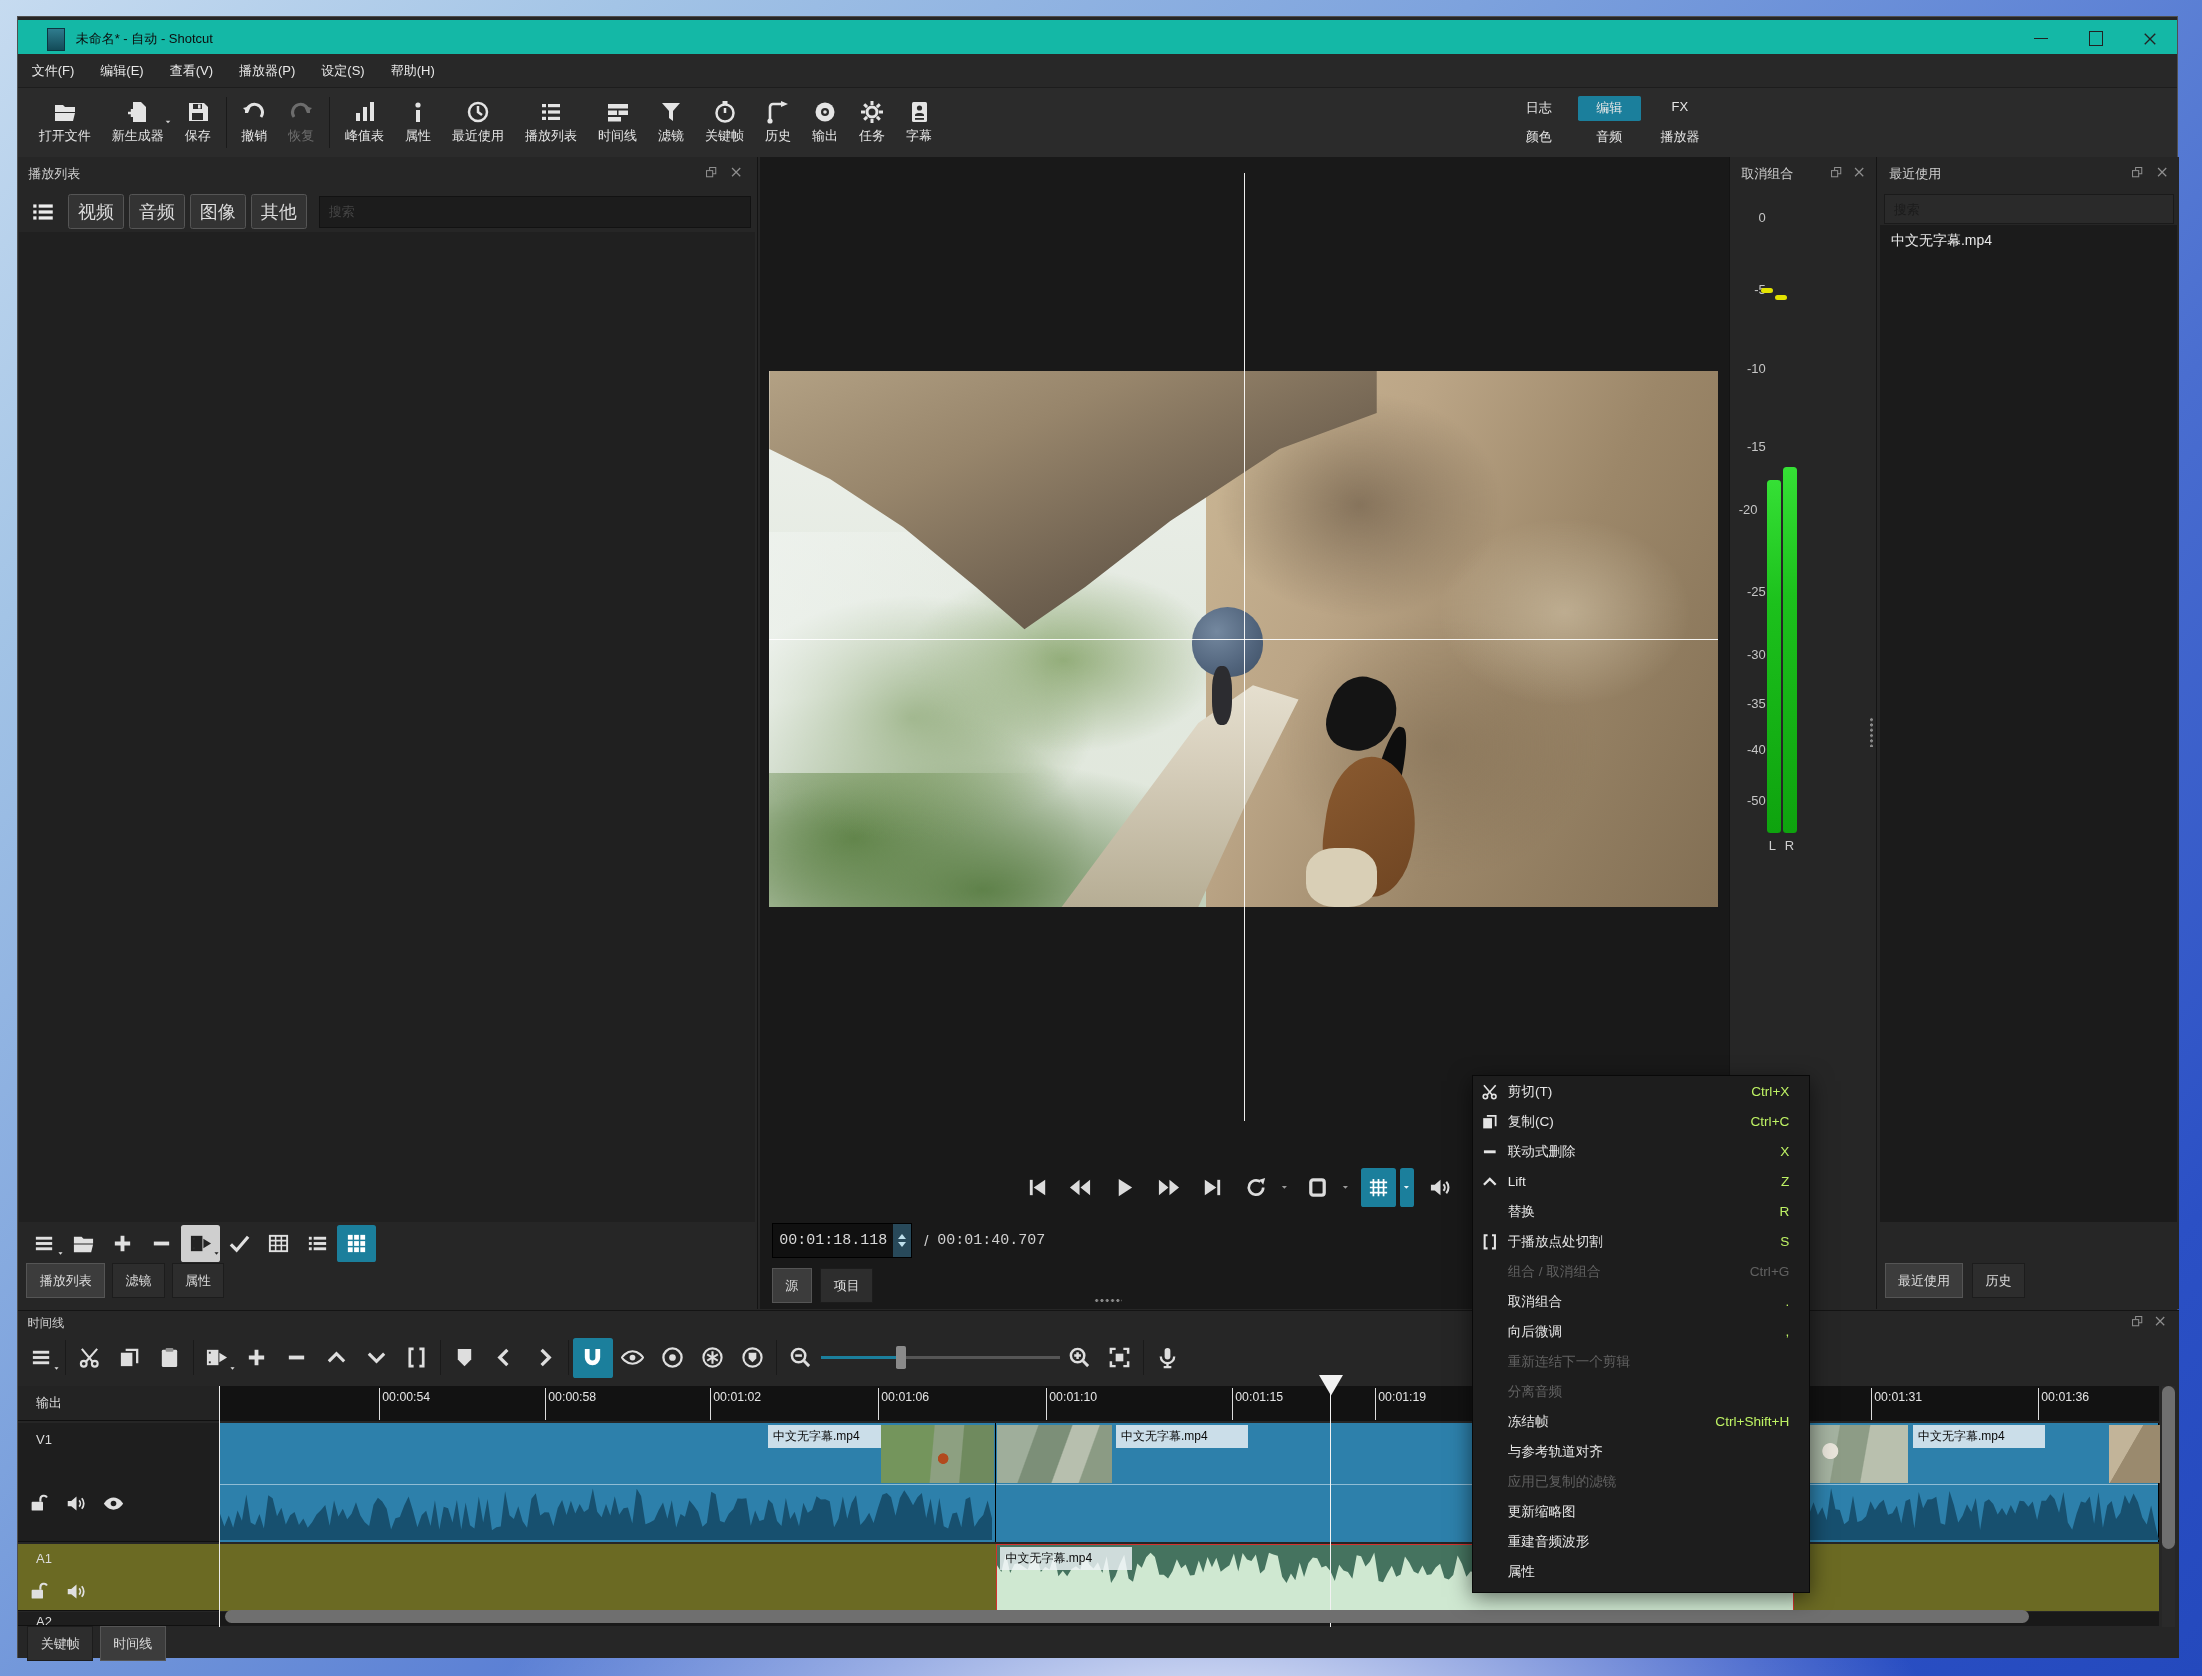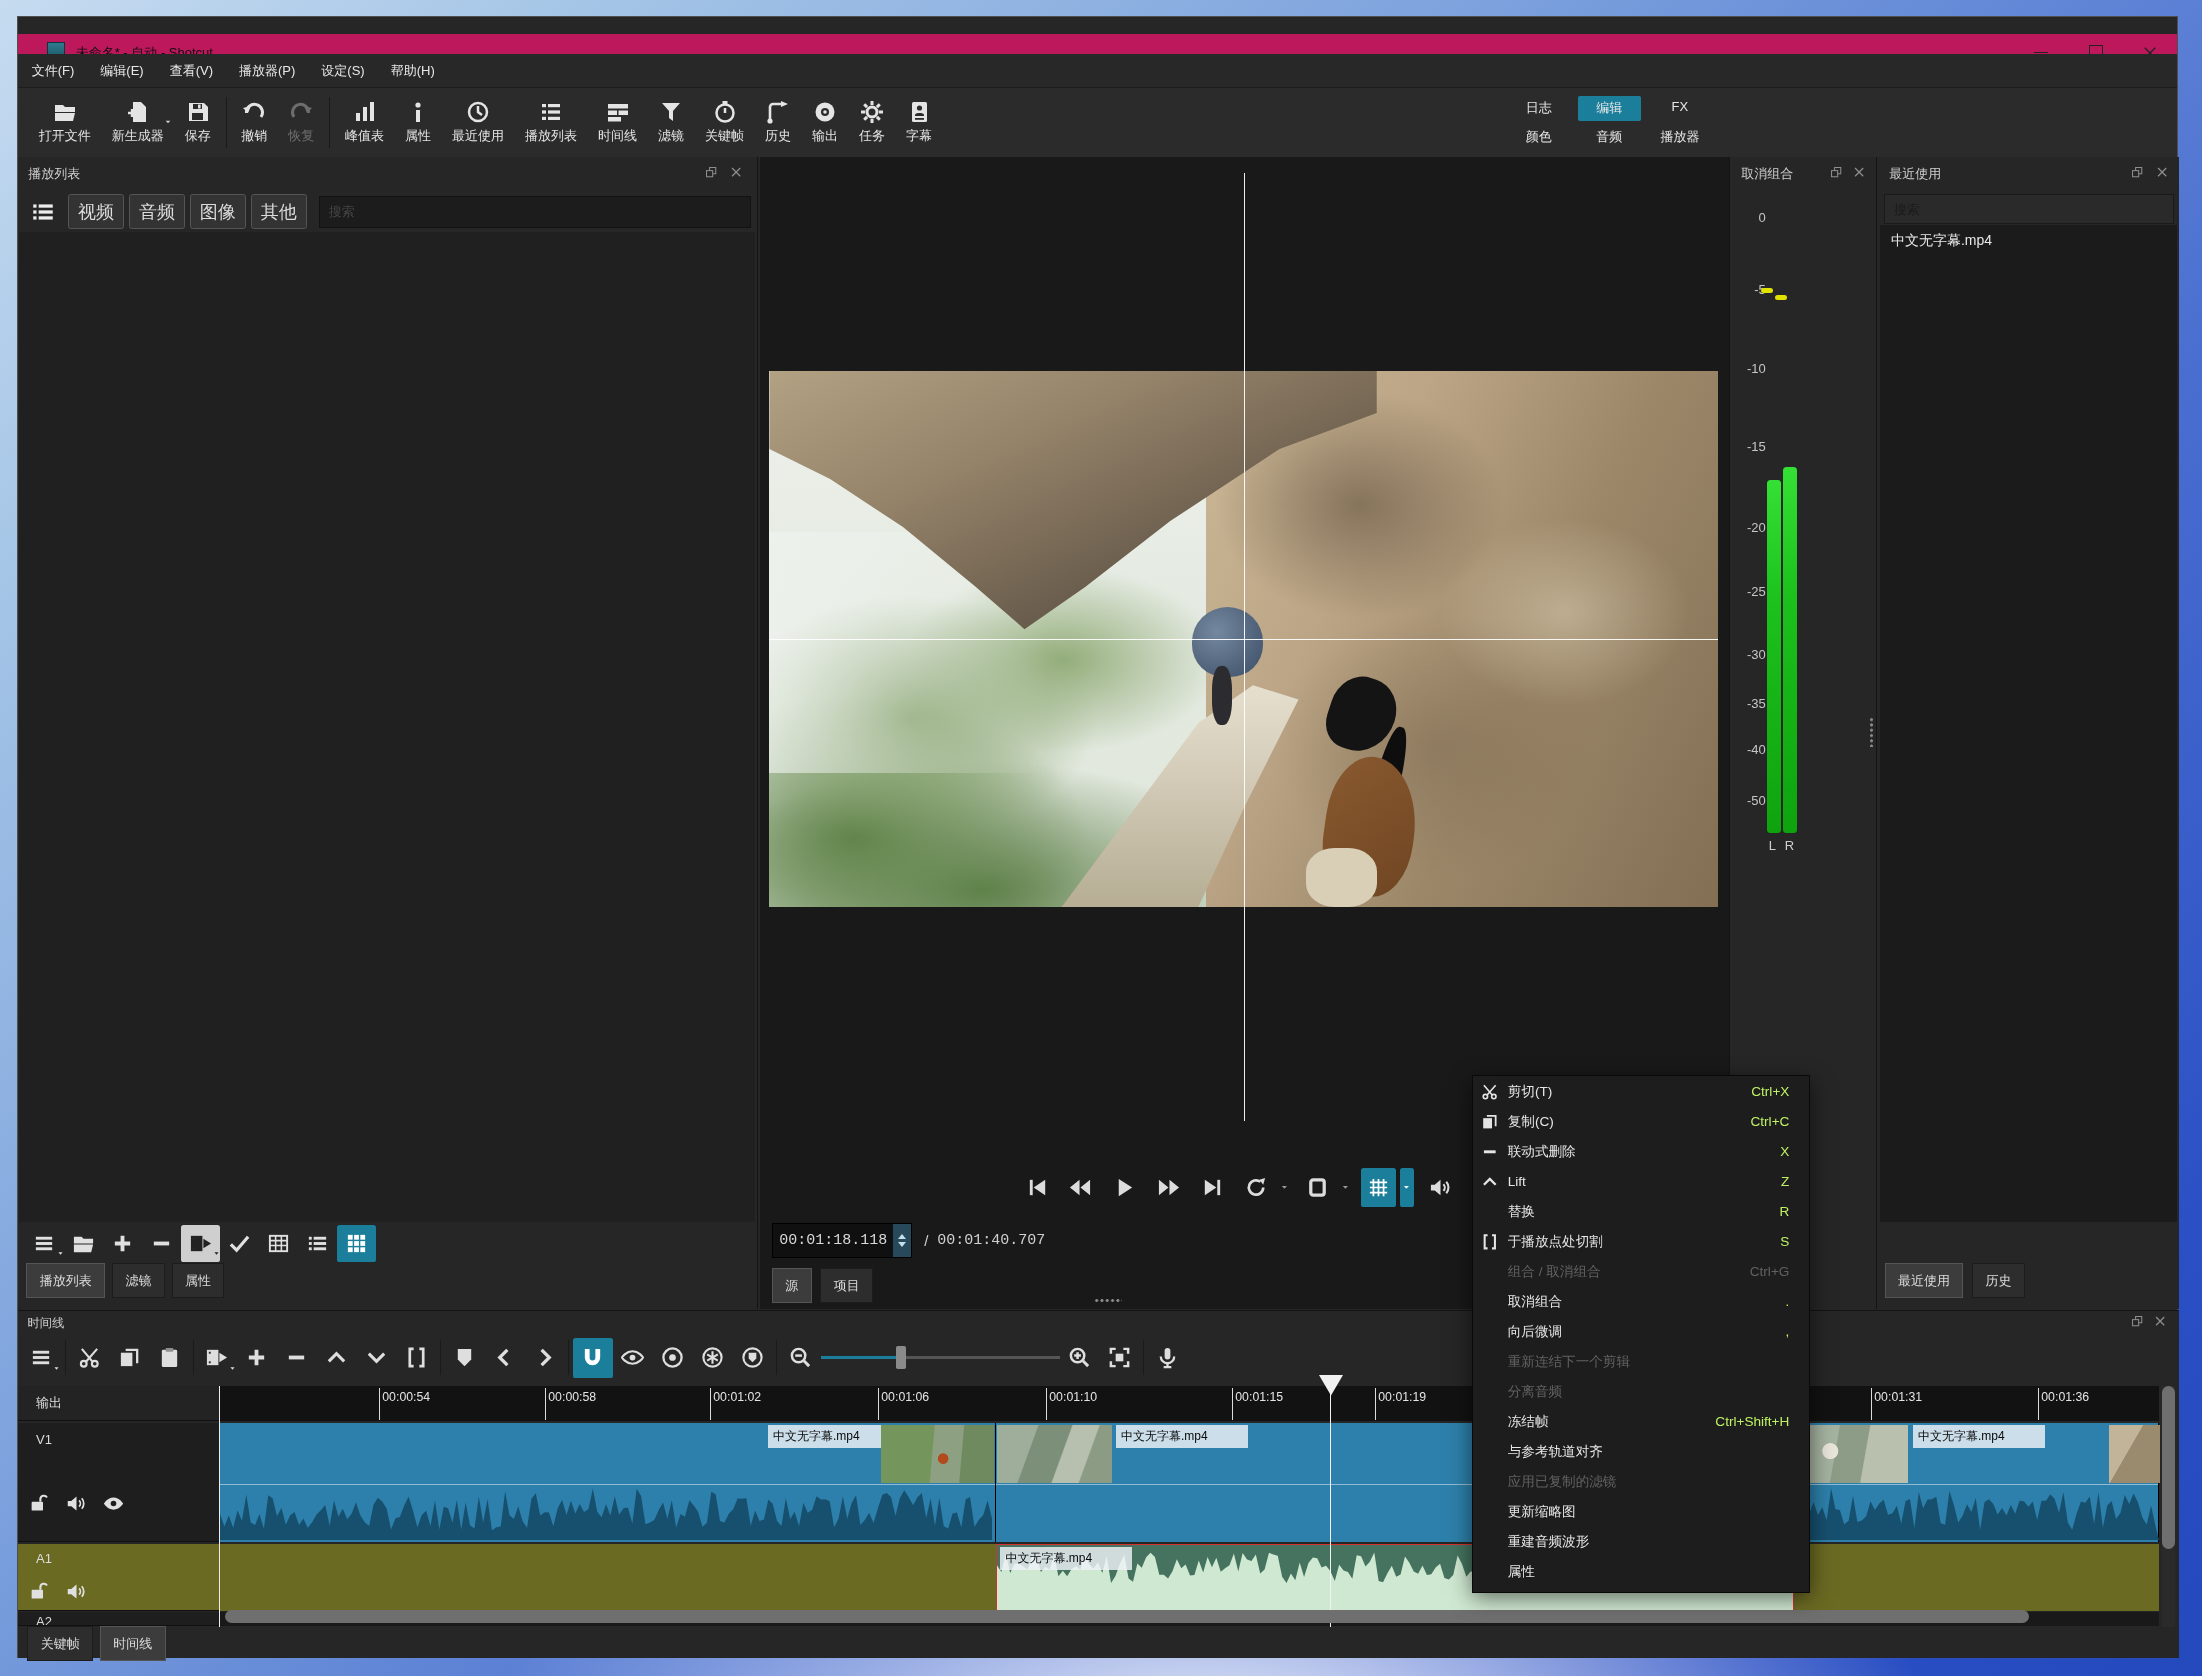--- a/index.html
+++ b/index.html
@@ -6,21 +6,21 @@
   body{width:2202px;height:1677px;font-family:"Liberation Sans","DejaVu Sans",sans-serif;-webkit-font-smoothing:antialiased}
   #root{position:relative;width:2202px;height:1677px;overflow:hidden;
     background:
       radial-gradient(55% 30% at 55% 104%, rgba(255,255,255,.9), rgba(255,255,255,0) 60%),
       linear-gradient(135deg,#c6dbf0 0%,#a3c4e6 16%,#7da2dd 38%,#4a6ed0 66%,#2b50c5 88%,#2449bd 100%)}
   .abs{position:absolute}
   .ico{display:inline-flex;align-items:center;justify-content:center;line-height:0;flex:none}
   .ico svg{display:block}
   #win{position:absolute;left:16.7px;top:16px;width:2161px;height:1642px;background:#262626;border:0.9px solid #4f4f4f;box-sizing:border-box}
   
-  #titlebar{position:absolute;left:0;top:17px;width:100%;height:37px;background:#be185d;display:flex;align-items:center}
+  #titlebar{position:absolute;left:0;top:3px;width:100%;height:37px;background:#14b8a6;display:flex;align-items:center}
   #app-icon{position:absolute;left:29px;top:8px;width:16.7px;height:21px;background:linear-gradient(180deg,#2a7librar?,#000) ;background:linear-gradient(180deg,#2f7c8e,#134b58);border:0.9px solid #0d3540}
   #win-title{position:absolute;left:58px;top:0;height:37px;display:flex;align-items:center;font-size:13px;color:#0d0d0d}
   .winctl{position:absolute;top:0;width:54px;height:37px;display:flex;align-items:center;justify-content:center;color:#222}
   
   #menubar{position:absolute;left:0;top:37px;width:100%;height:33px;background:#282828;display:flex;align-items:center;gap:26px;padding-left:14px;box-sizing:border-box}
   .menu-item{font-size:13px;color:#e8e8e8}
   
   #toolbar{position:absolute;left:0;top:70px;width:100%;height:69px;background:#2b2b2b;border-top:0.9px solid #1d1d1d;display:flex;align-items:center}
   #toolbar-items{display:flex;align-items:center;padding-left:10.5px;height:100%}
   .tb-item{display:flex;flex-direction:column;align-items:center;justify-content:center;padding:0 10.5px;color:#e4e4e4;position:relative}
@@ -610,21 +610,21 @@
             <svg viewBox="0 0 24 24" width="12.3" height="12.3">
               <path d="M4 4l16 16M20 4L4 20" stroke="currentColor" stroke-width="2.4"></path>
             </svg>
           </span>
       </div>
       <div id="meter-scale">
           <div class="meter-scale-label" style="left: 0px; top: 53px;">0</div>
           <div class="meter-scale-label" style="left: 0px; top: 125px;">-5</div>
           <div class="meter-scale-label" style="left: 0px; top: 204px;">-10</div>
           <div class="meter-scale-label" style="left: 0px; top: 282px;">-15</div>
-          <div class="meter-scale-label" style="left: 0px; top: 363px;">-20</div>
+          <div class="meter-scale-label" style="left: 0px; top: 345px; text-align: center;">-20</div>
           <div class="meter-scale-label" style="left: 0px; top: 427px;">-25</div>
           <div class="meter-scale-label" style="left: 0px; top: 490px;">-30</div>
           <div class="meter-scale-label" style="left: 0px; top: 539px;">-35</div>
           <div class="meter-scale-label" style="left: 0px; top: 585px;">-40</div>
           <div class="meter-scale-label" style="left: 0px; top: 636px;">-50</div>
         </div>
       <div class="meter-bar" style="left:36px;top:323px;height:353px"></div>
       <div class="meter-bar" style="left:52px;top:310px;height:366px"></div>
       <div class="peak-dash" style="left:30px;top:131px"></div>
       <div class="peak-dash" style="left:44px;top:138px"></div>

